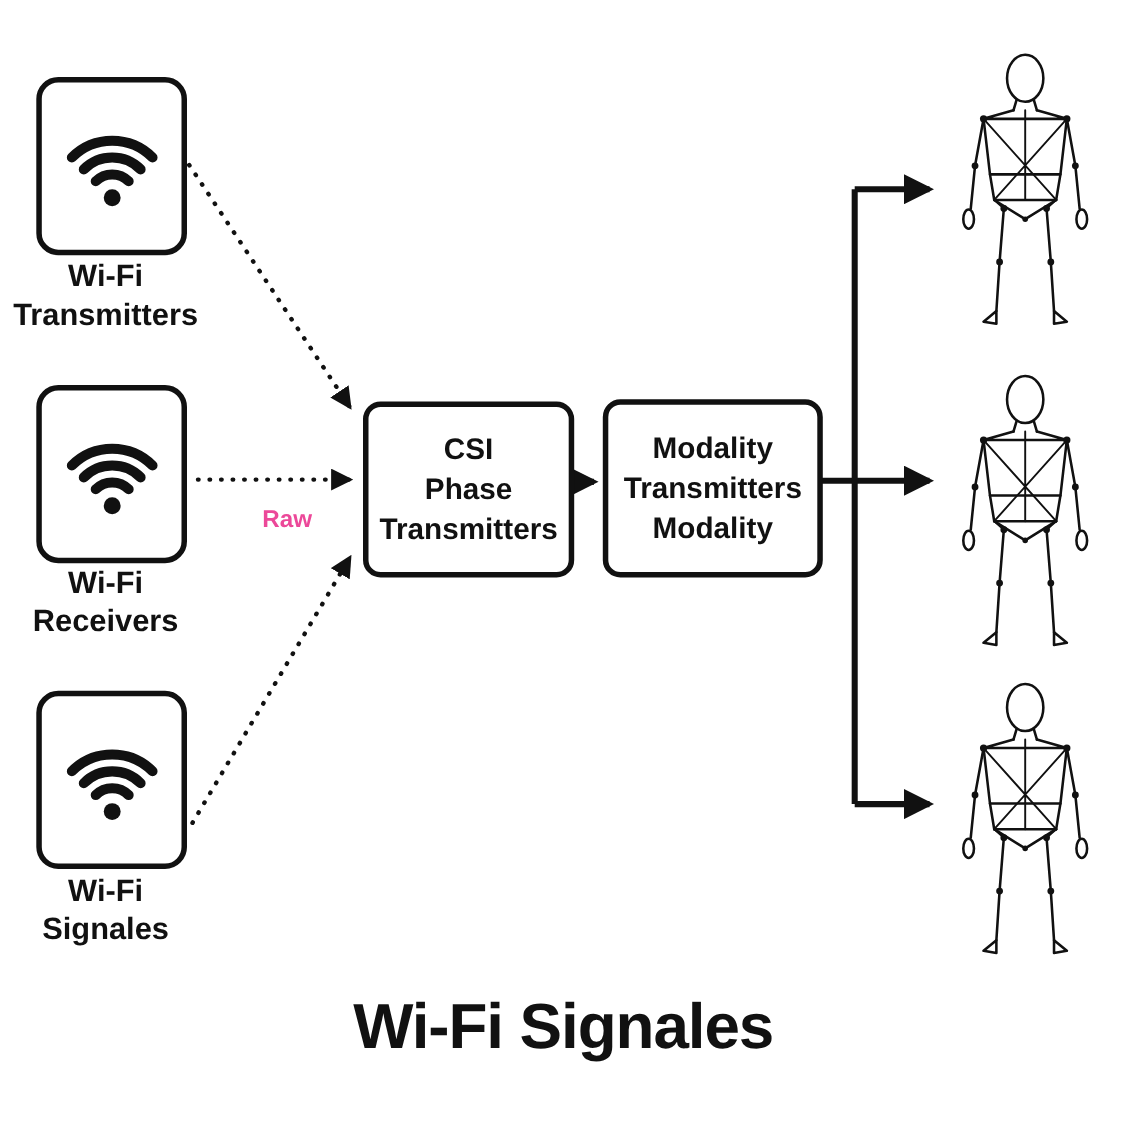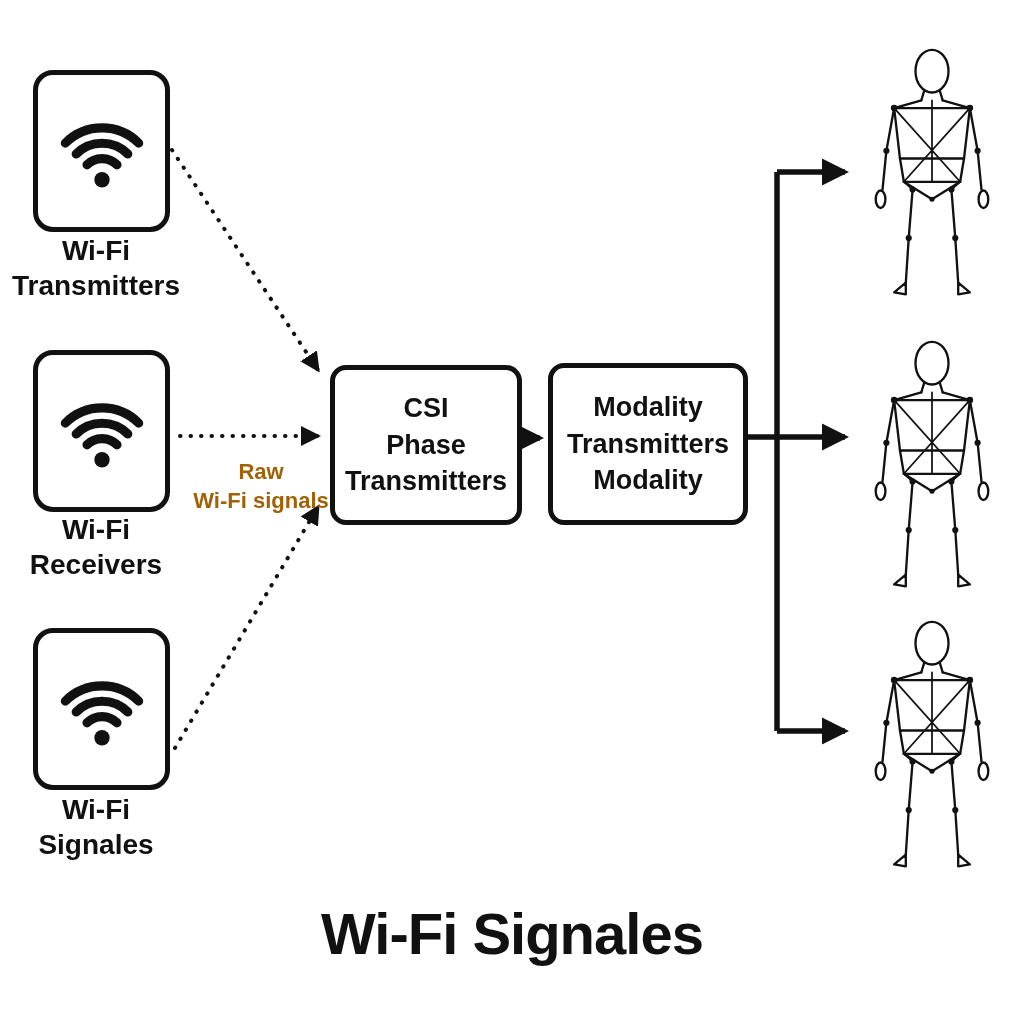--- a/index.html
+++ b/index.html
@@ -55,21 +55,21 @@
 
   .annotation {
     position: absolute;
     left: 186px;
     top: 458px;
     width: 150px;
     text-align: center;
     font-size: 22px;
     font-weight: 600;
     line-height: 1.3;
-    color: #a16207;
+    color: #ec4899;
   }
 
   .figure { position: absolute; width: 148px; height: 262px; }
 
   .title {
     position: absolute;
     left: 0;
     top: 900px;
     width: 1024px;
     text-align: center;
@@ -180,21 +180,20 @@
         <use href="#wifi"></use>
       </svg>
   </div>
   <div class="src-label" style="left:-19px; top:792px;">
     <div>Wi-Fi</div>
     <div>Signales</div>
   </div>
 
   <div class="annotation">
     <div>Raw</div>
-    <div>Wi-Fi signals</div>
   </div>
 
   <div class="proc-box" style="left:330px; top:365px; width:182px; height:150px;">
     <div>CSI</div>
     <div>Phase</div>
     <div>Transmitters</div>
   </div>
 
   <div class="proc-box" style="left:548px; top:363px; width:190px; height:152px;">
     <div>Modality</div>

